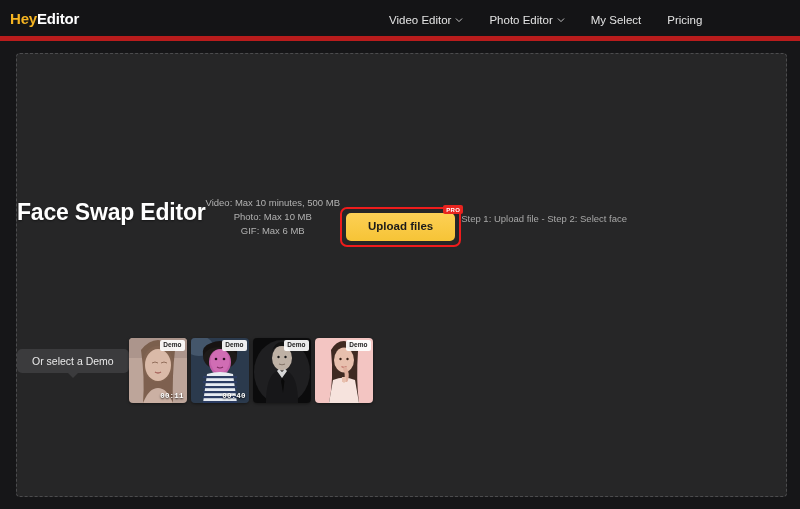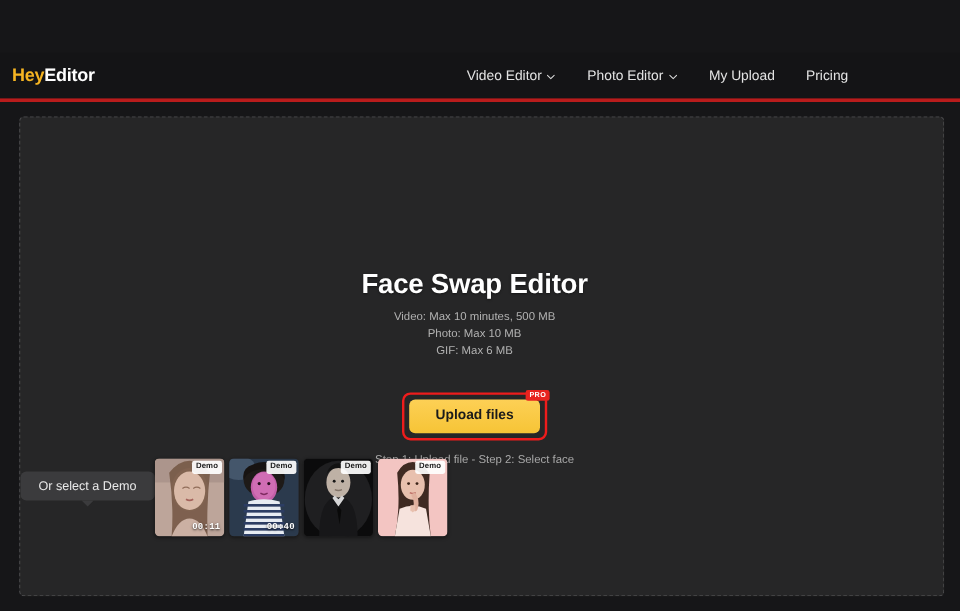--- a/index.html
+++ b/index.html
@@ -27,22 +27,21 @@
   }
 
   
   .header {
     height: 41px;
     flex: 0 0 41px;
     background: #141416;
     display: flex;
     align-items: center;
     position: relative;
-    border-bottom: 3px solid #b91c1c;
-    margin-top: 44px;
+    border-bottom: 5px solid #b91c1c;
   }
 
   .logo {
     position: absolute;
     left: 10px;
     top: 50%;
     transform: translateY(-50%);
     font-size: 15px;
     font-weight: bold;
     letter-spacing: -0.2px;
@@ -149,21 +148,21 @@
     position: relative;
     overflow: hidden;
   }
 
   .hero {
     position: absolute;
     left: 0;
     right: 12px;
     top: 125px;
     display: flex;
-    flex-direction: column;
+    flex-direction: row;
     align-items: center;
   }
 
   .hero-title {
     font-size: 23px;
     font-weight: bold;
     color: #ffffff;
     letter-spacing: -0.2px;
     text-shadow: 0 1px 2px rgba(0,0,0,0.45);
   }
@@ -338,21 +337,21 @@
       <div class="nav-item">
         <span>Photo Editor</span>
         <span class="chev">
           <svg viewBox="0 0 10 10" width="8" height="8">
               <path d="M1.5 3.5 L5 7 L8.5 3.5" fill="none" stroke="#d8d8d8" stroke-width="1.1" stroke-linecap="round" stroke-linejoin="round"></path>
             </svg>
         </span>
       </div>
 
       <div class="nav-item">
-        <span>My Upload</span>
+        <span>My Select</span>
       </div>
 
       <div class="nav-item">
         <span>Pricing</span>
       </div>
 
     </nav>
   </div>
 
   <div class="body">

